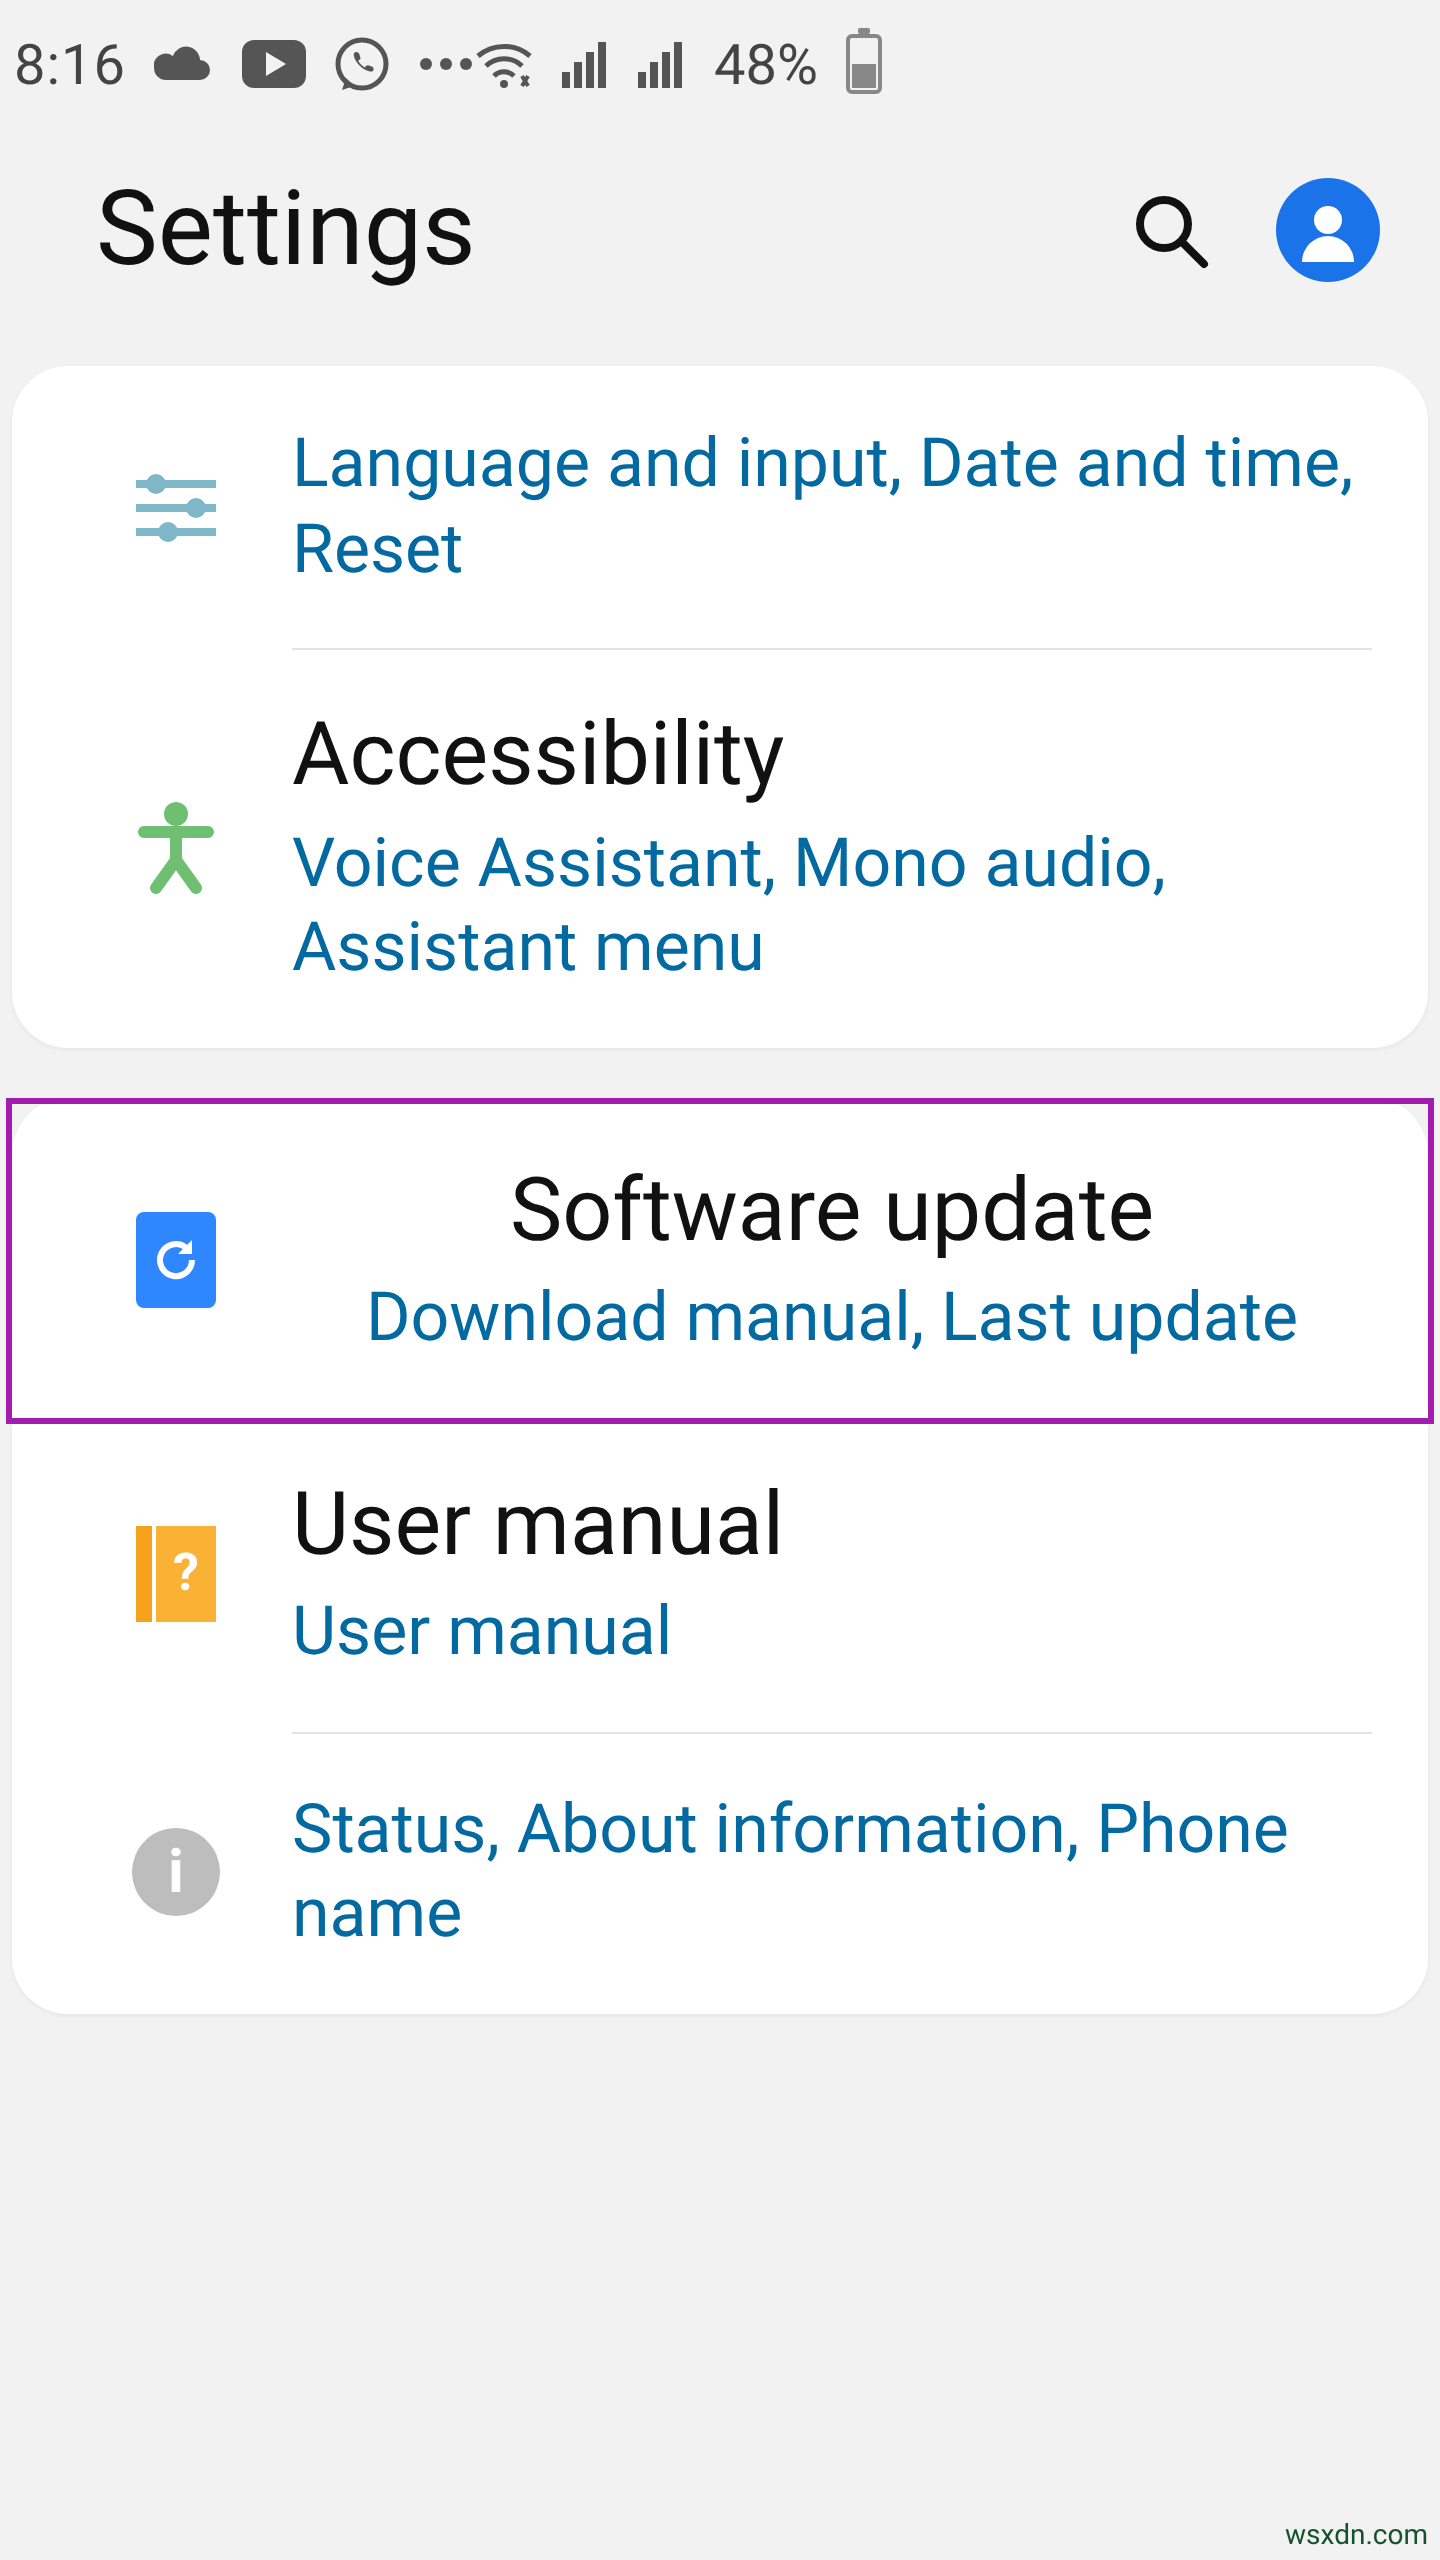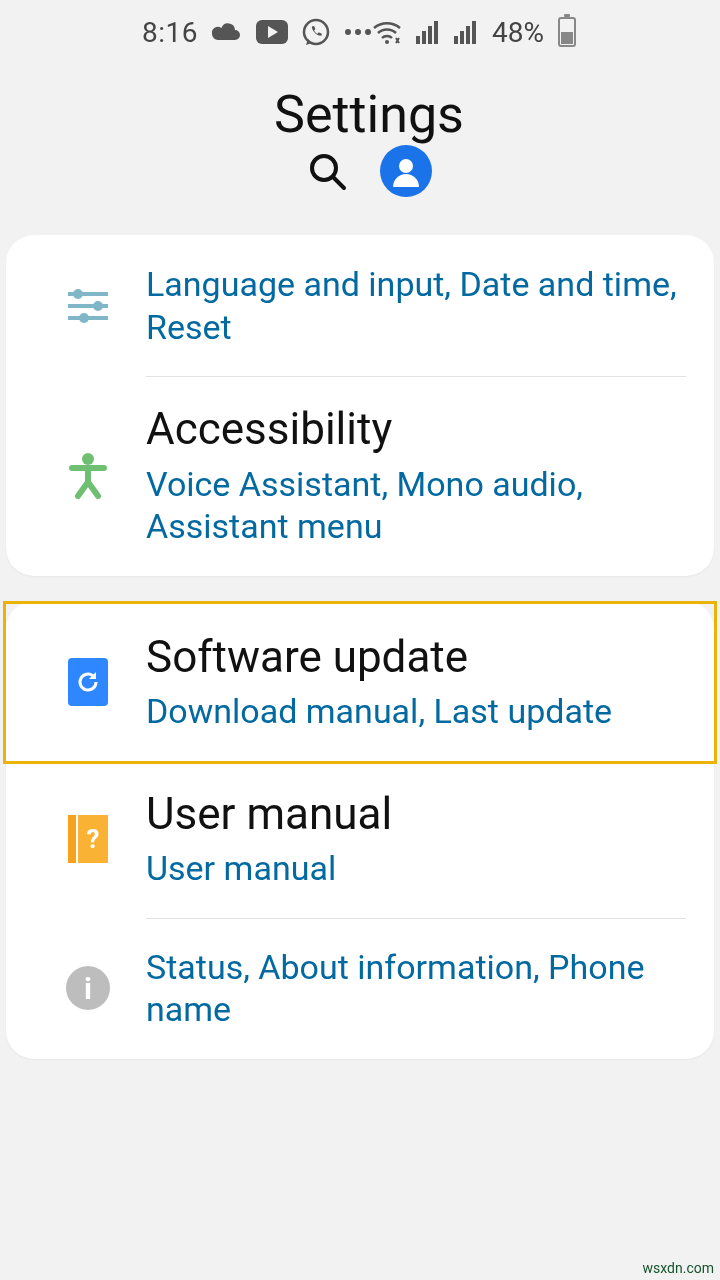--- a/index.html
+++ b/index.html
@@ -8,23 +8,23 @@
     background: #f2f2f2;
     font-family: -apple-system, Roboto, "Segoe UI", Arial, sans-serif;
     color: #111;
     overflow: hidden;
     position: relative;
   }
 
   
   .status-bar {
     display: flex;
-    justify-content: center;
+    justify-content: flex-start;
     align-items: center;
-    padding: 10px 22px 0 20px;
+    padding: 10px 22px 0 7px;
     height: 54px;
     font-size: 28px;
     color: #444;
   }
   .status-left, .status-right { display: flex; align-items: center; gap: 14px; }
   .status-left .clock { font-weight: 400; letter-spacing: 0.5px; }
   .status-right .battery-pct { font-size: 28px; }
   .ic { display: inline-flex; }
   .battery-shell {
     width: 18px; height: 30px; border: 2px solid #888; border-radius: 3px;
@@ -36,21 +36,20 @@
   }
   .battery-shell::after {
     content: ""; position: absolute; bottom: 1px; left: 1px; right: 1px;
     height: 48%; background: #888;
   }
 
   
   .header {
     display: flex; align-items: center; justify-content: space-between;
     padding: 30px 30px 38px 48px;
-    flex-direction: column;
   }
   .header h1 { font-size: 52px; font-weight: 400; }
   .header-actions { display: flex; align-items: center; gap: 32px; }
   .avatar {
     width: 52px; height: 52px; border-radius: 50%;
     background: #1a73e8; display: flex; align-items: center; justify-content: center;
   }
 
   
   .group {
@@ -80,24 +79,25 @@
   .row .title {
     font-size: 44px; font-weight: 400; color: #111;
     line-height: 1.15; margin-bottom: 8px;
   }
   .row .sub {
     font-size: 34px; color: #0369a1; line-height: 1.25;
   }
 
   
   .highlight {
-    border: 3px solid #eab308;
+    border: 3px solid #a21caf;
     margin: -3px;
     position: relative;
     z-index: 2;
+    text-align: center;
   }
   .highlight + .row::before { display:none; } 
 
   
   .sq-blue {
     width: 40px; height: 48px; background:#2f87ff; border-radius:4px;
     display:flex;align-items:center;justify-content:center;color:#fff;
   }
   .sq-orange {
     display:flex; gap:2px;

